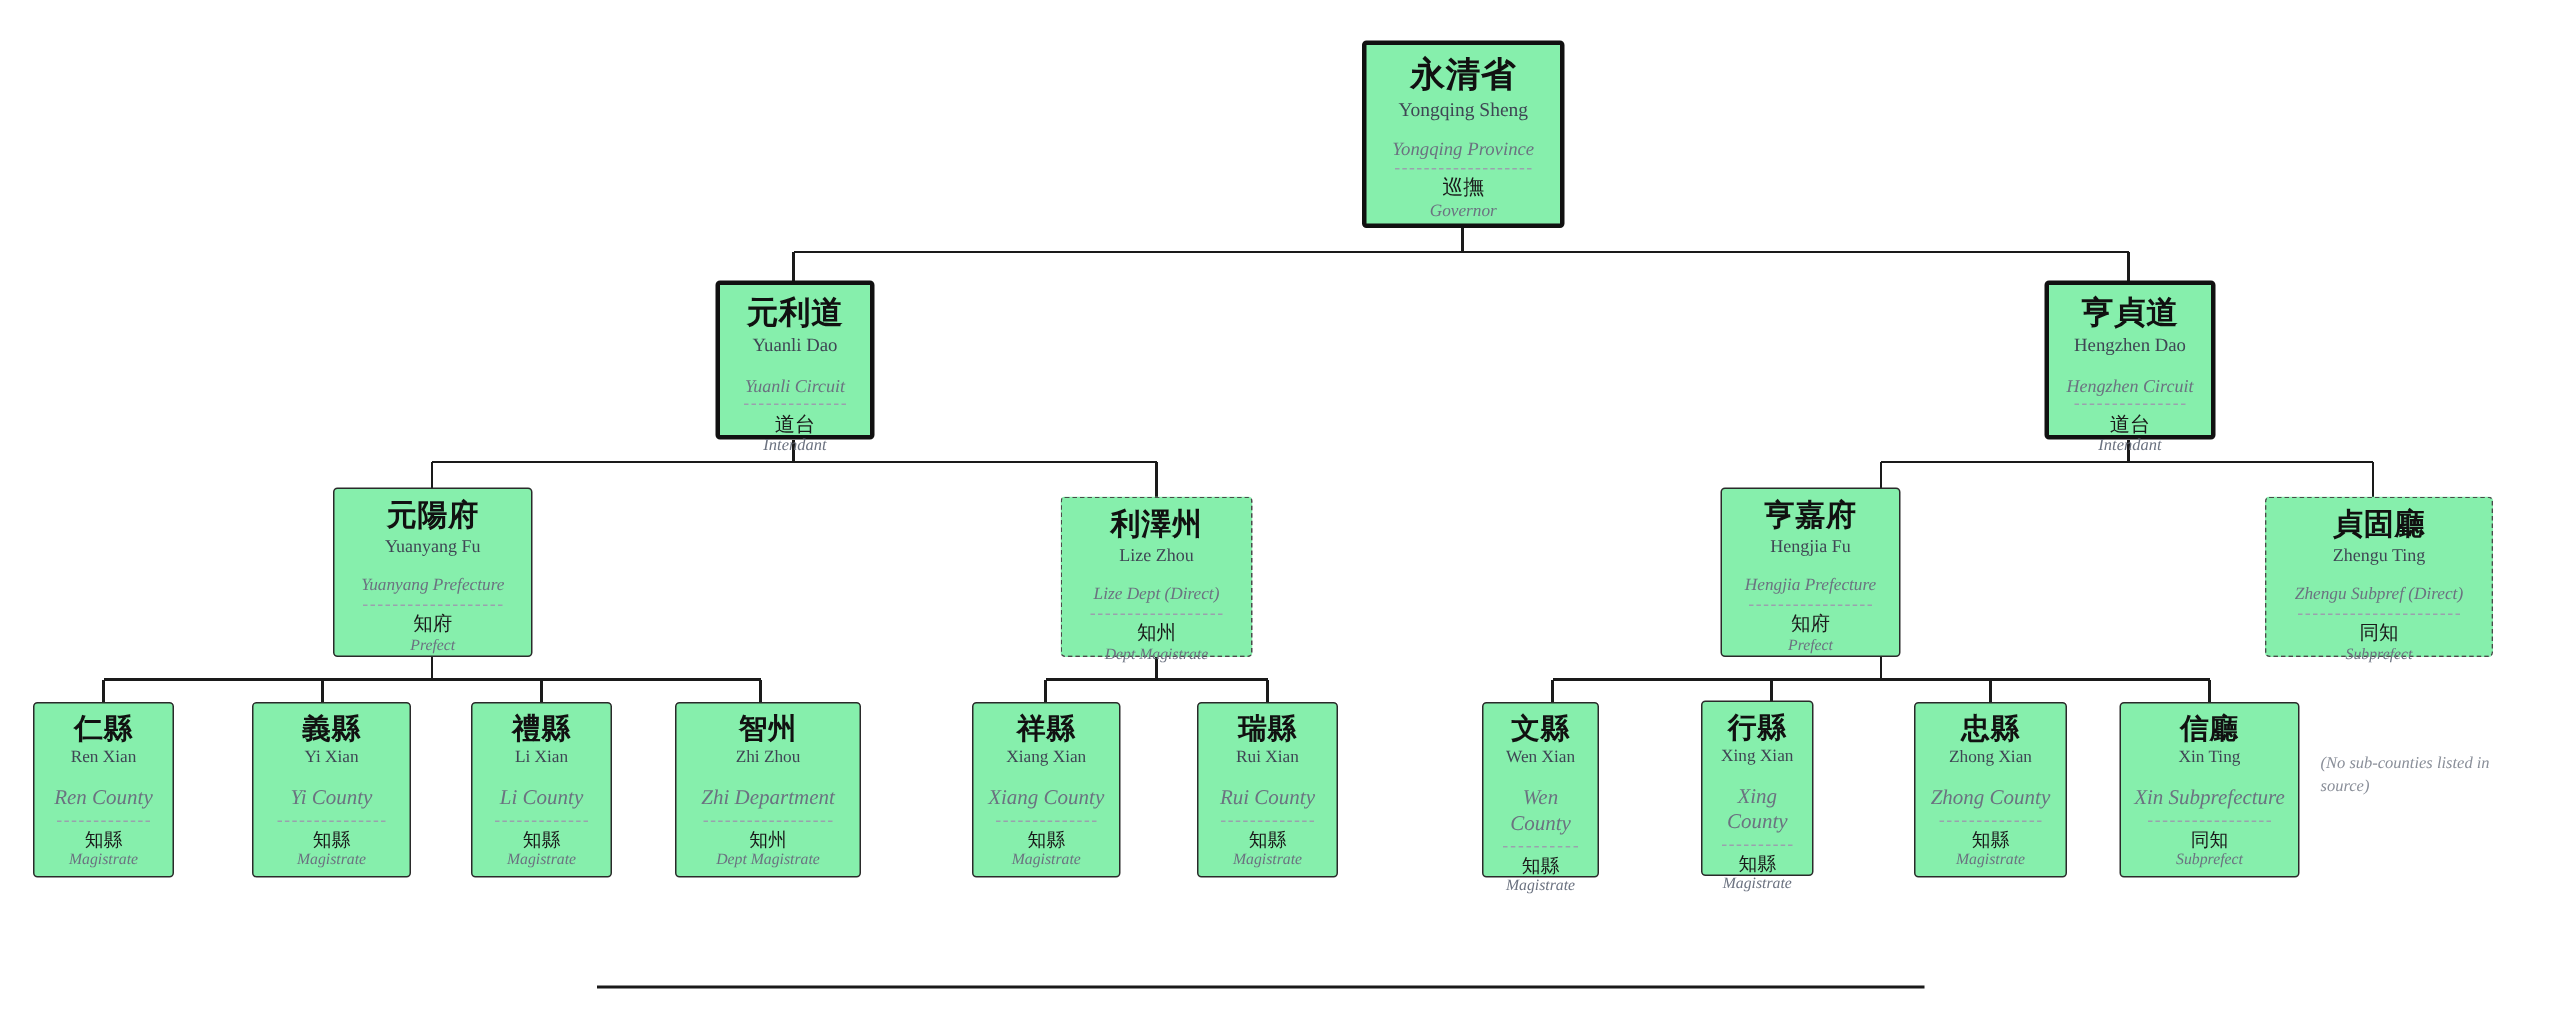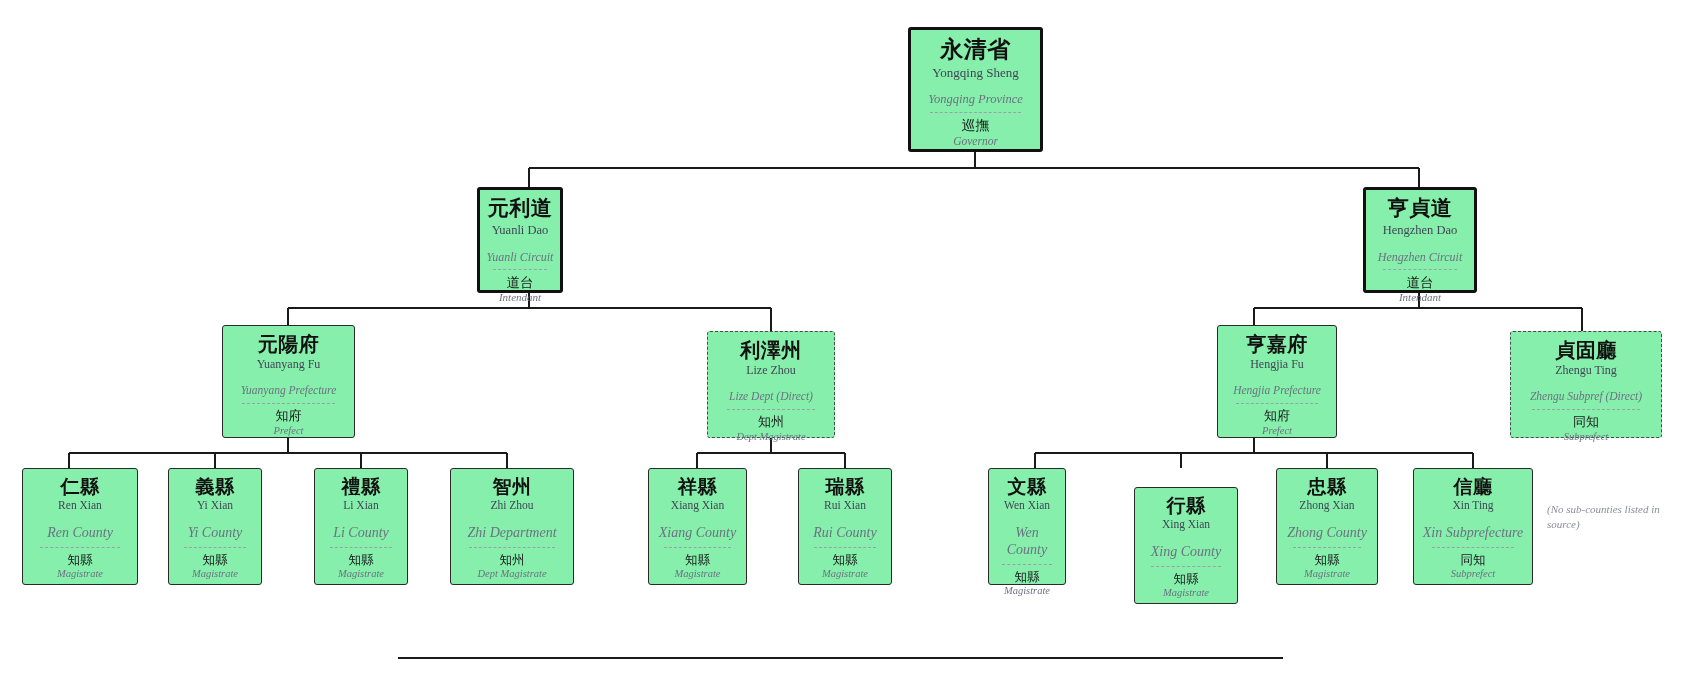--- a/index.html
+++ b/index.html
@@ -158,21 +158,21 @@
 
   <div class="node lv-province" style="left:908px;top:27px;width:135px;height:125px;">
     <div class="cn">永清省</div>
     <div class="py">Yongqing Sheng</div>
     <div class="en">Yongqing Province</div>
     <div class="rule"></div>
     <div class="office-cn">巡撫</div>
     <div class="office-en">Governor</div>
   </div>
 
-  <div class="node lv-circuit" style="left:477px;top:187px;width:86px;height:106px;">
+  <div class="node lv-circuit" style="left:477px;top:187px;width:106px;height:106px;">
     <div class="cn">元利道</div>
     <div class="py">Yuanli Dao</div>
     <div class="en">Yuanli Circuit</div>
     <div class="rule"></div>
     <div class="office-cn">道台</div>
     <div class="office-en">Intendant</div>
   </div>
 
   <div class="node lv-circuit" style="left:1363px;top:187px;width:114px;height:106px;">
     <div class="cn">亨貞道</div>
@@ -194,48 +194,48 @@
 
   <div class="node lv-pref direct" style="left:707px;top:331px;width:128px;height:107px;">
     <div class="cn">利澤州</div>
     <div class="py">Lize Zhou</div>
     <div class="en">Lize Dept (Direct)</div>
     <div class="rule"></div>
     <div class="office-cn">知州</div>
     <div class="office-en">Dept Magistrate</div>
   </div>
 
-  <div class="node lv-pref" style="left:1217px;top:325px;width:120px;height:113px;">
+  <div class="node lv-pref" style="left:1147px;top:325px;width:120px;height:113px;">
     <div class="cn">亨嘉府</div>
     <div class="py">Hengjia Fu</div>
     <div class="en">Hengjia Prefecture</div>
     <div class="rule"></div>
     <div class="office-cn">知府</div>
     <div class="office-en">Prefect</div>
   </div>
 
   <div class="node lv-pref direct" style="left:1510px;top:331px;width:152px;height:107px;">
     <div class="cn">貞固廳</div>
     <div class="py">Zhengu Ting</div>
     <div class="en">Zhengu Subpref (Direct)</div>
     <div class="rule"></div>
     <div class="office-cn">同知</div>
     <div class="office-en">Subprefect</div>
   </div>
 
-  <div class="node lv-county" style="left:22px;top:468px;width:116px;height:117px;">
+  <div class="node lv-county" style="left:22px;top:468px;width:94px;height:117px;">
     <div class="cn">仁縣</div>
     <div class="py">Ren Xian</div>
     <div class="en">Ren County</div>
     <div class="rule"></div>
     <div class="office-cn">知縣</div>
     <div class="office-en">Magistrate</div>
   </div>
 
-  <div class="node lv-county" style="left:168px;top:468px;width:94px;height:117px;">
+  <div class="node lv-county" style="left:168px;top:468px;width:106px;height:117px;">
     <div class="cn">義縣</div>
     <div class="py">Yi Xian</div>
     <div class="en">Yi County</div>
     <div class="rule"></div>
     <div class="office-cn">知縣</div>
     <div class="office-en">Magistrate</div>
   </div>
 
   <div class="node lv-county" style="left:314px;top:468px;width:94px;height:117px;">
     <div class="cn">禮縣</div>
@@ -275,21 +275,21 @@
 
   <div class="node lv-county" style="left:988px;top:468px;width:78px;height:117px;">
     <div class="cn">文縣</div>
     <div class="py">Wen Xian</div>
     <div class="en">Wen County</div>
     <div class="rule"></div>
     <div class="office-cn">知縣</div>
     <div class="office-en">Magistrate</div>
   </div>
 
-  <div class="node lv-county" style="left:1134px;top:487px;width:104px;height:117px;">
+  <div class="node lv-county" style="left:1134px;top:467px;width:75px;height:117px;">
     <div class="cn">行縣</div>
     <div class="py">Xing Xian</div>
     <div class="en">Xing County</div>
     <div class="rule"></div>
     <div class="office-cn">知縣</div>
     <div class="office-en">Magistrate</div>
   </div>
 
   <div class="node lv-county" style="left:1276px;top:468px;width:102px;height:117px;">
     <div class="cn">忠縣</div>

